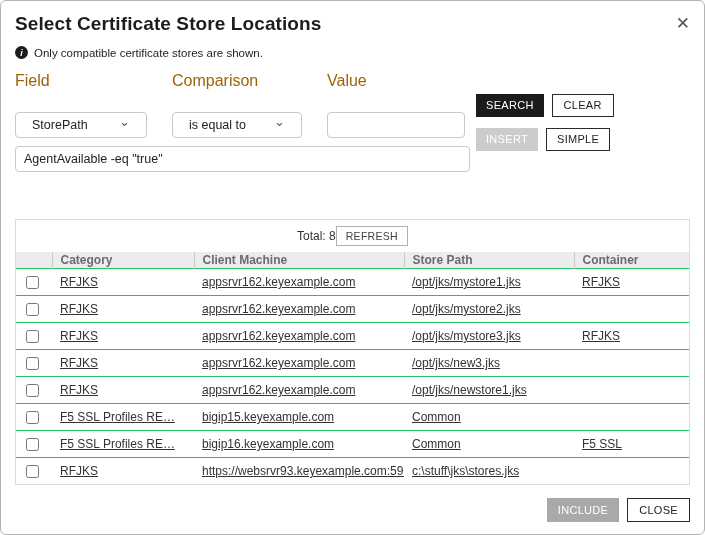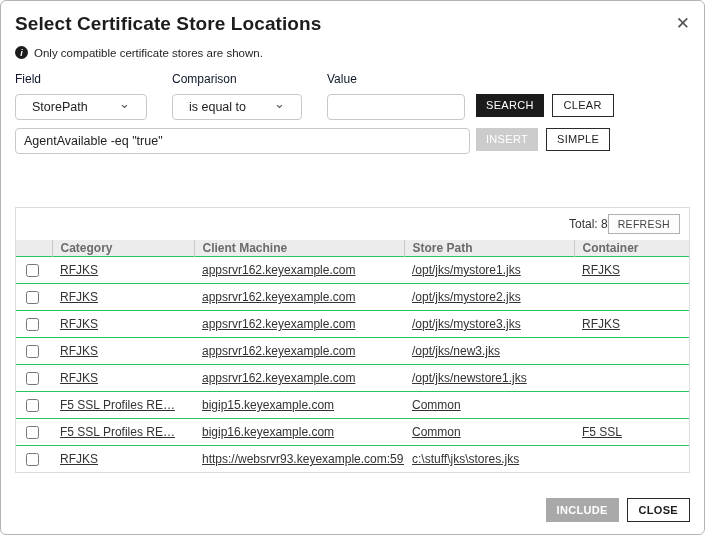--- a/index.html
+++ b/index.html
@@ -26,21 +26,21 @@
   .info-icon {
     width: 13px; height: 13px; border-radius: 50%;
     background: #1c1c1c; color: #fff; font-size: 9px; font-weight: bold; font-style: italic;
     display: inline-flex; align-items: center; justify-content: center; flex: 0 0 auto;
   }
   .info-text { font-size: 11.5px; color: #1e1e1e; }
 
   .filter-area { display: flex; margin-top: 13px; gap: 6px; }
   .filter-left { width: 455px; }
   .filter-row1 { display: flex; gap: 25px; }
-  .fcol label { display: block; font-size: 12px; color: #0f172a; margin-bottom: 8px; }
+  .fcol label { display: block; font-size: 16px; color: #a16207; margin-bottom: 22px; }
   .select {
     height: 26px; border: 1px solid #c9c9c9; border-radius: 4px; background: #fff;
     display: flex; align-items: center; justify-content: space-between;
     padding: 0 16px; font-size: 12.5px; color: #222; cursor: pointer;
   }
   .chev { color: #555; font-size: 13px; line-height: 0.4; margin-top: -6px; }
   .text-input {
     height: 26px; width: 100%; border: 1px solid #c9c9c9; border-radius: 4px;
     padding: 0 8px; font-size: 12.5px; color: #222; font-family: inherit; outline: none;
   }
@@ -53,21 +53,21 @@
     padding: 5px 10px; min-width: 62px; height: 23px;
     border: none; cursor: pointer; white-space: nowrap; line-height: 1;
   }
   .btn-insert { background: #cccccc; color: #fff; }
   .btn-outline { background: #fff; border: 1px solid #2a2a2a; color: #1c1c1c; }
   .btn-dark { background: #1b1b1b; color: #fff; }
   .btn-gray { background: #a9a9a9; color: #fff; }
 
   .table-wrap { margin-top: 47px; border: 1px solid #dcdcdc; background: #fff; }
   .table-toolbar {
-    display: flex; justify-content: flex-end; align-items: center;
+    display: flex; justify-content: center; align-items: center;
     padding: 6px 9px;
   }
   .total { font-size: 12px; color: #333; }
   .btn-refresh {
     font-family: inherit; font-size: 10.5px; letter-spacing: 0.3px; color: #444;
     background: #fdfdfd; border: 1px solid #b0b0b0; padding: 3px 9px; cursor: pointer;
   }
   table.grid { width: 100%; border-collapse: collapse; table-layout: fixed; }
   table.grid th {
     background: #ececec; color: #6b6b6b; font-size: 12px; font-weight: 600;
@@ -78,21 +78,21 @@
     font-size: 12px; color: #333; padding: 6px 8px;
     border-top: 1px solid #22c55e; white-space: nowrap; overflow: hidden; text-decoration: underline;
   }
   .cb-col { width: 36px; padding-left: 10px !important; }
   table.grid th:nth-child(2), table.grid td:nth-child(2) { width: 142px; }
   table.grid th:nth-child(3), table.grid td:nth-child(3) { width: 210px; }
   table.grid th:nth-child(4), table.grid td:nth-child(4) { width: 170px; }
   table.grid input[type="checkbox"] { width: 13px; height: 13px; cursor: pointer; display: block; }
 
   .footer { margin-top: auto; display: flex; justify-content: flex-end; gap: 8px; padding-top: 10px; }
-  .footer .btn { height: 24px; padding: 5px 11px; font-weight: bold; }
+  .footer .btn { height: 24px; padding: 5px 11px; }
   .btn-close { border-width: 1px; }
 </style>
 </head>
 <body>
 
 <div class="modal">
 
   <div class="modal-top">
     <h1 class="title">Select Certificate Store Locations</h1>
     <button class="close-x">✕</button>

